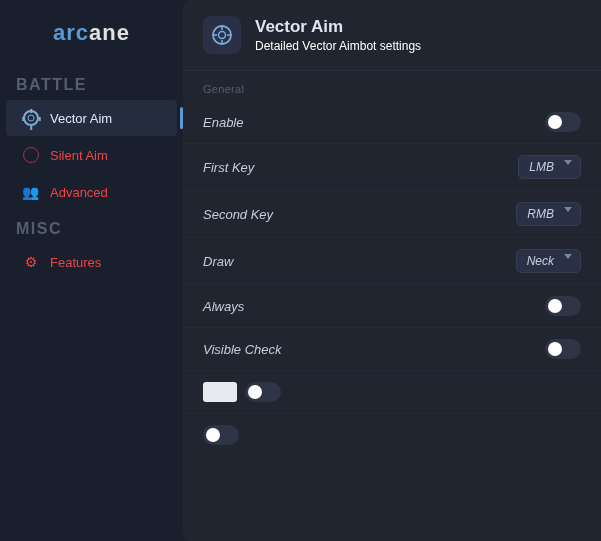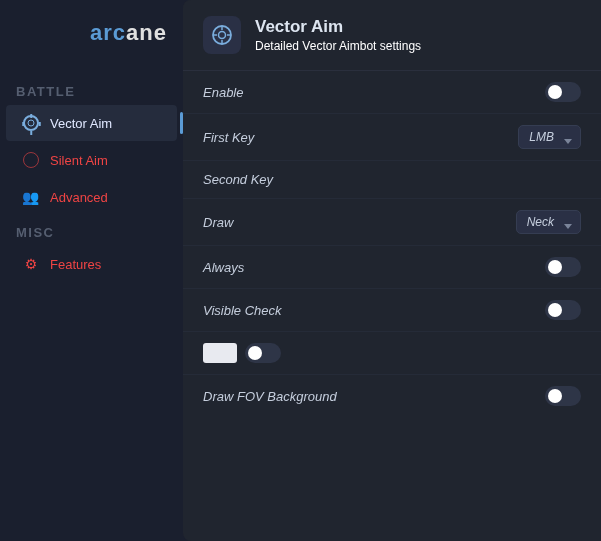--- a/index.html
+++ b/index.html
@@ -40,42 +40,42 @@
     .sidebar {
       width: 183px;
       height: 541px;
       background: #1a1f2e;
       flex-shrink: 0;
       padding-top: 20px;
       z-index: 1;
     }
 
     .logo {
-      text-align: right;
-      margin-bottom: 38px;
+      text-align: center;
+      margin-bottom: 30px;
       padding: 0 16px;
     }
 
     .logo-text {
       font-size: 22px;
       font-weight: 600;
       letter-spacing: 1px;
     }
 
     .logo-text .logo-arc {
       color: #5b9bd5;
     }
 
     .logo-text .logo-ane {
       color: #e0e0e0;
     }
 
     .section-label {
       color: #555e70;
-      font-size: 13px;
+      font-size: 16px;
       font-weight: 700;
       letter-spacing: 1.5px;
       text-transform: uppercase;
       padding: 0 16px;
       margin-bottom: 6px;
       margin-top: 10px;
     }
 
     .nav-item {
       display: flex;
@@ -257,21 +257,21 @@
       background: #fff;
       border-radius: 50%;
       top: 3px;
       left: 3px;
       transition: left 0.15s;
     }
 
     
     .dropdown {
       display: flex;
-      align-items: flex-end;
+      align-items: flex-start;
       gap: 6px;
       background: #2a3045;
       border: 1px solid #353d52;
       border-radius: 5px;
       padding: 4px 8px 4px 10px;
       color: #c5cedd;
       font-size: 12px;
       cursor: pointer;
       min-width: 60px;
       justify-content: space-between;
@@ -362,36 +362,41 @@
         <line x1="2" y1="11" x2="6" y2="11" stroke="#7aaddd" stroke-width="1.5"></line>
         <line x1="16" y1="11" x2="20" y2="11" stroke="#7aaddd" stroke-width="1.5"></line>
       </svg>
     </div>
     <div class="panel-header-text">
       <h2>Vector Aim</h2>
       <p>Detailed Vector Aimbot settings</p>
     </div>
   </div>
 
+  <div class="settings-section-label">General</div>
 
   <div class="setting-row">
     <span class="setting-label">Enable</span>
     <div class="toggle"></div>
   </div>
 
   <div class="setting-row">
     <span class="setting-label">First Key</span>
     <div class="dropdown">
       <span>LMB</span>
       <div class="dropdown-chevron"></div>
     </div>
   </div>
 
   <div class="setting-row">
     <span class="setting-label">Second Key</span>
+    <div class="dropdown">
+      <span>RMB</span>
+      <div class="dropdown-chevron"></div>
+    </div>
   </div>
 
   <div class="setting-row">
     <span class="setting-label">Draw</span>
     <div class="dropdown">
       <span>Neck</span>
       <div class="dropdown-chevron"></div>
     </div>
   </div>
 
@@ -406,17 +411,16 @@
   </div>
 
   <div class="setting-row">
     <div class="fov-controls">
       <div class="fov-box"></div>
       <div class="toggle"></div>
     </div>
   </div>
 
   <div class="setting-row">
-    <span class="setting-label">Draw FOV Background</span>
     <div class="toggle"></div>
   </div>
 
 </main>
 
 </body></html>

